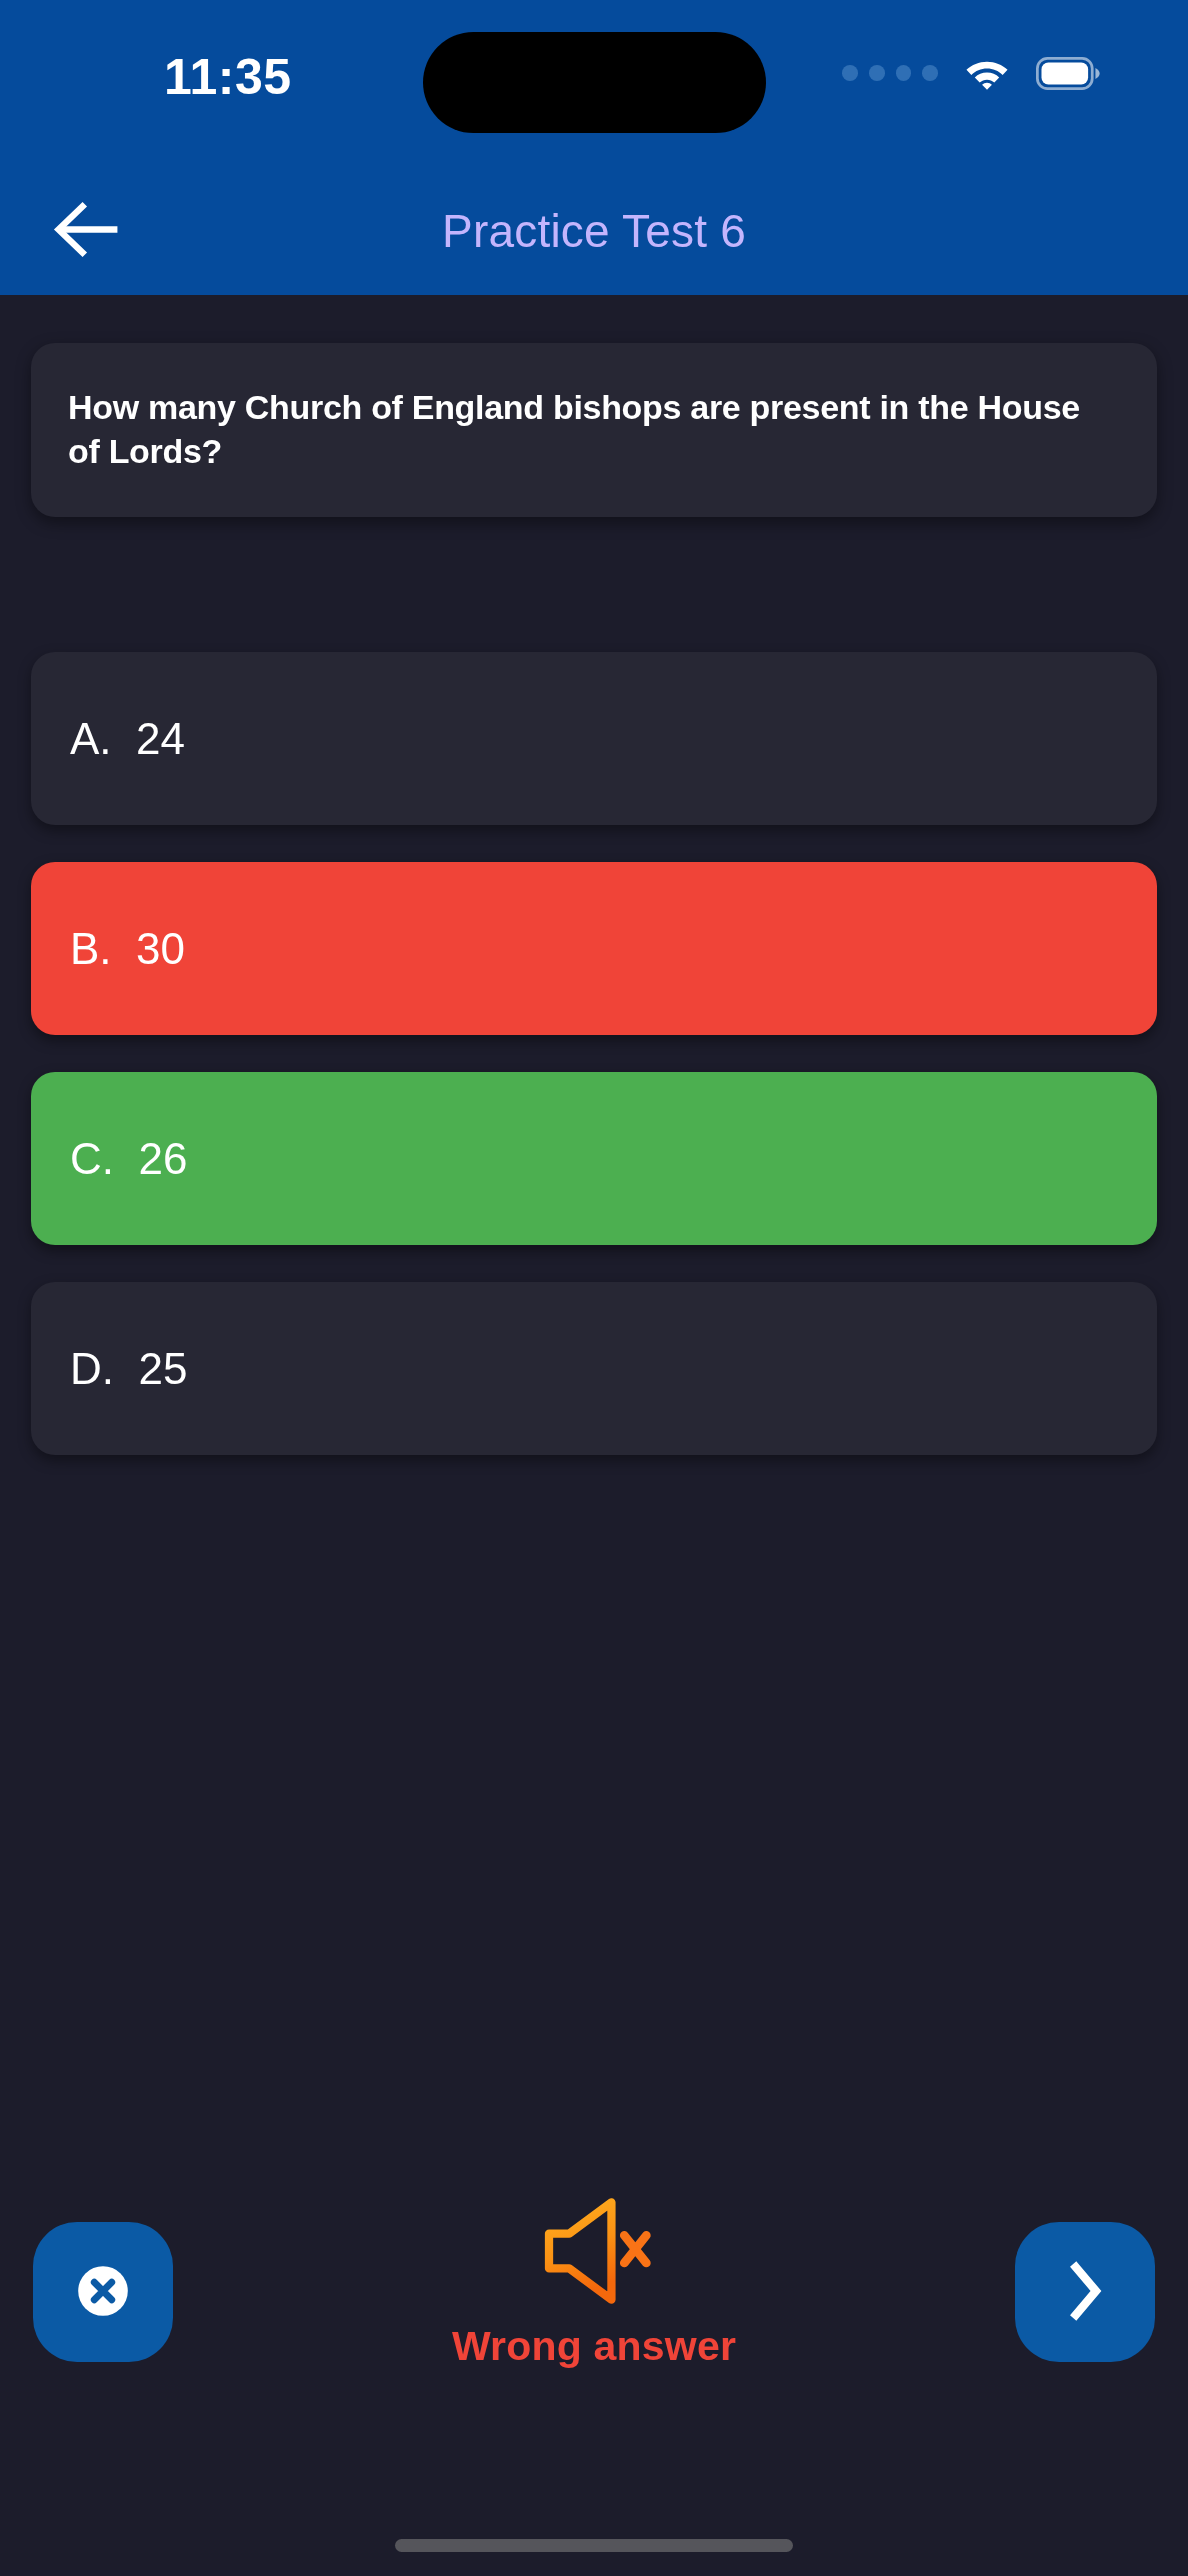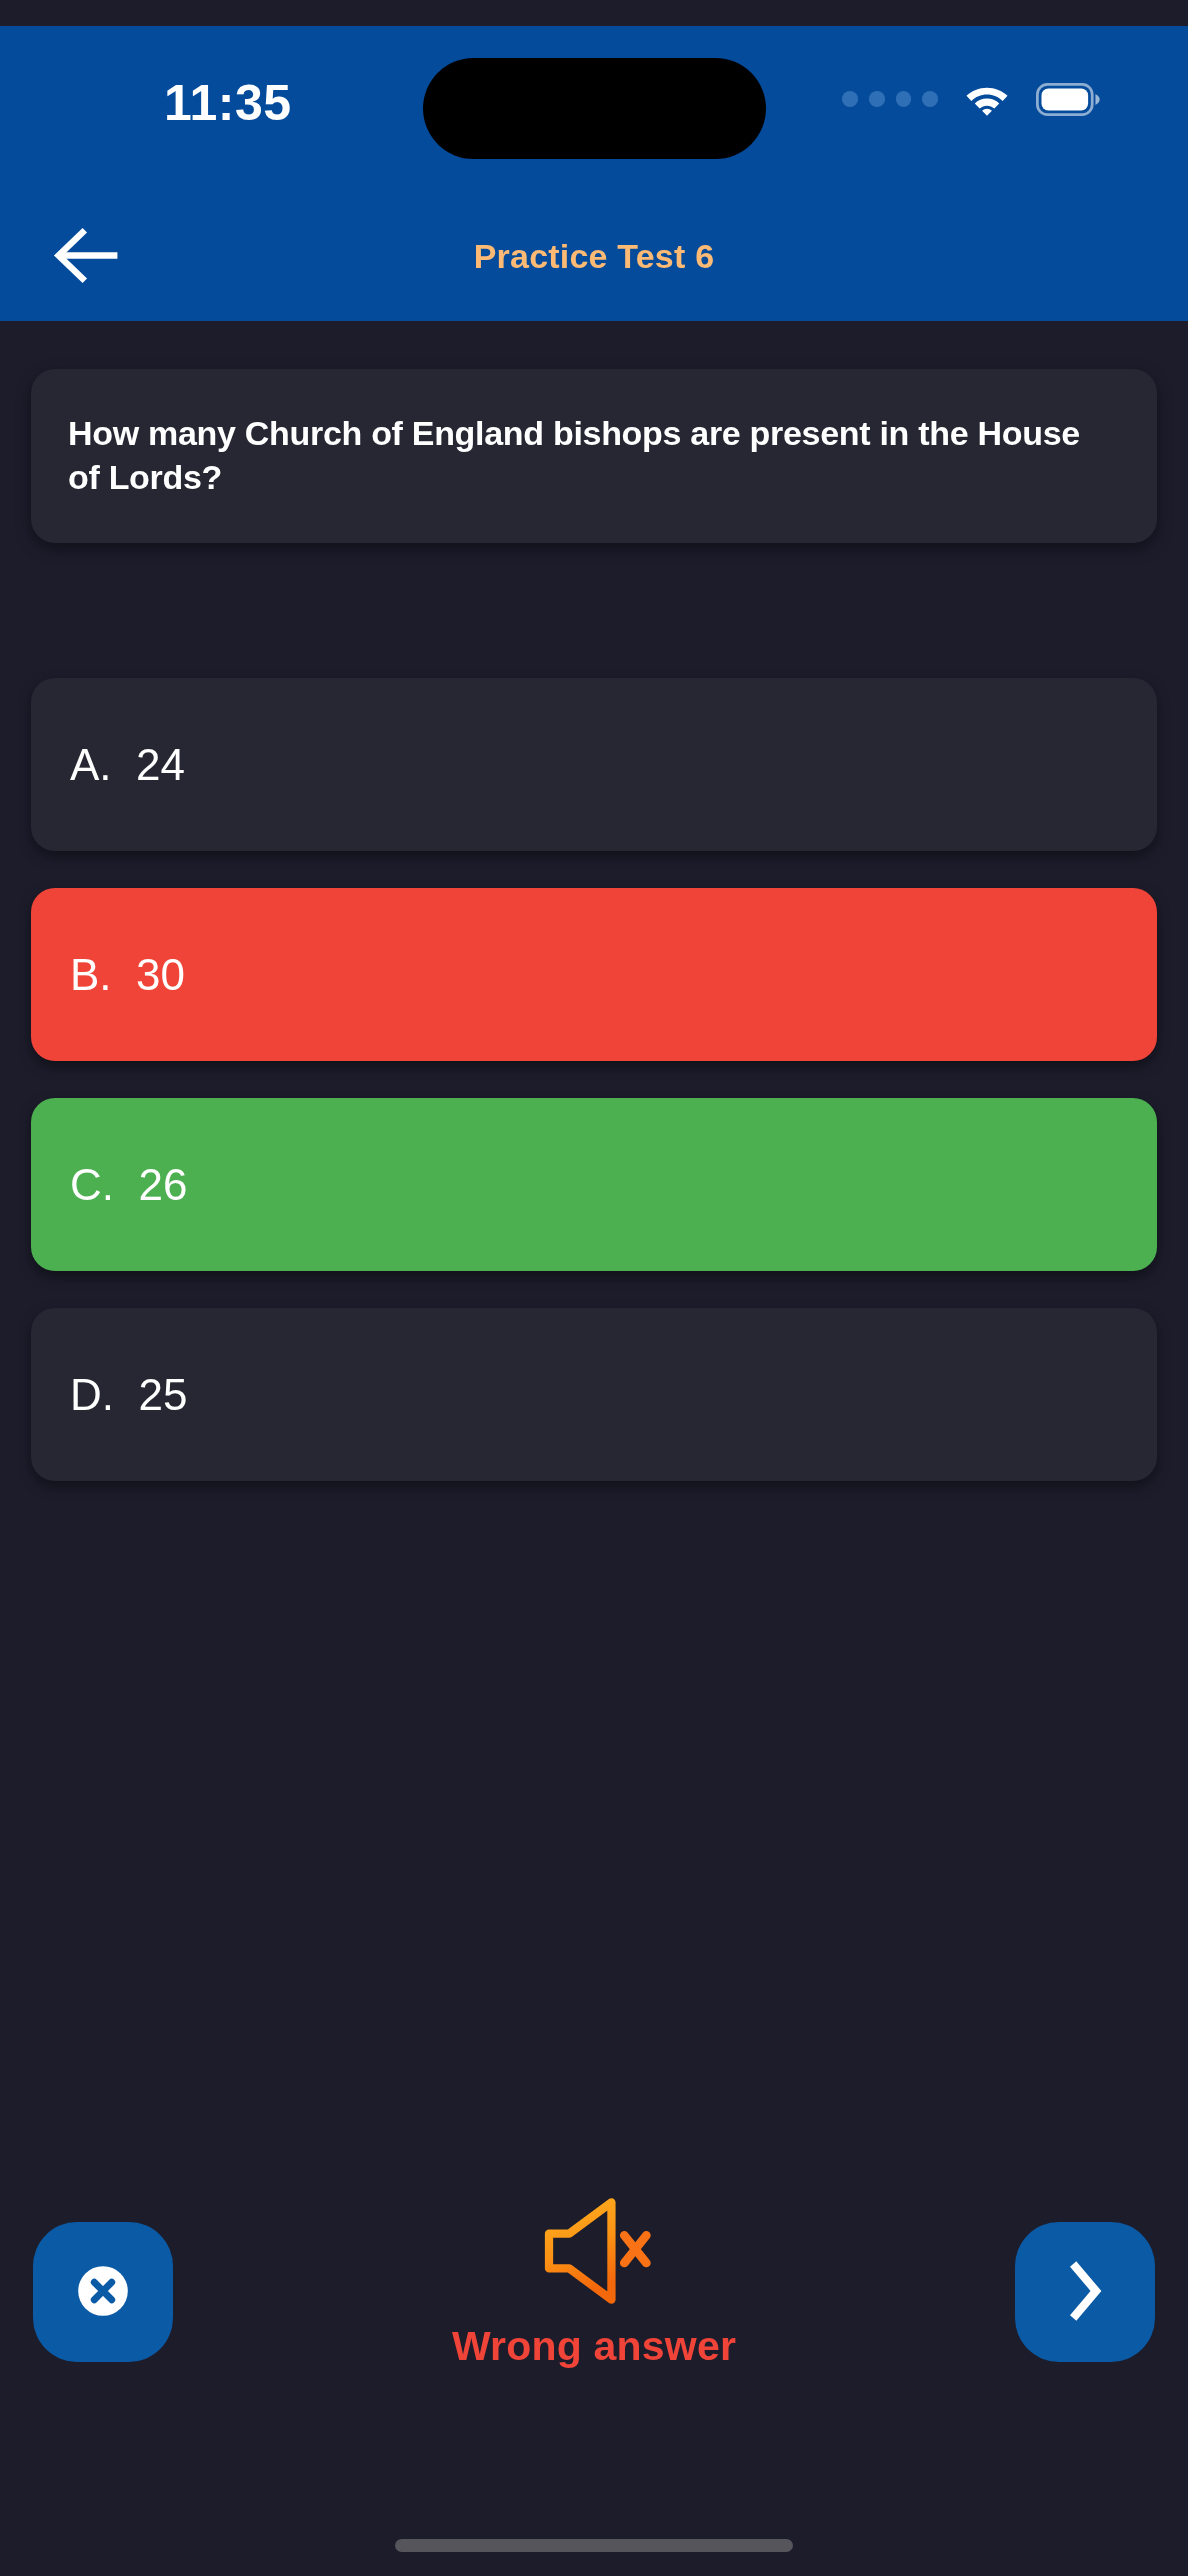--- a/index.html
+++ b/index.html
@@ -17,21 +17,20 @@
     background:#1c1c2b;
     display:flex; flex-direction:column;
   }
 
   
   .statusbar {
     position:relative;
     height:166px;
     background:#054b9c;
     flex:0 0 auto;
-    margin-top:26px;
   }
   .status-time {
     position:absolute; left:164px; top:48px;
     font-size:50px; font-weight:700; color:#ffffff;
     letter-spacing:0.5px;
   }
   .dynamic-island {
     position:absolute; left:423px; top:32px;
     width:343px; height:101px;
     background:#000000; border-radius:52px;
@@ -57,21 +56,21 @@
     display:flex; align-items:center; justify-content:center;
   }
   .back-btn {
     position:absolute; left:44px; top:50%;
     transform:translateY(-50%);
     width:88px; height:88px;
     display:flex; align-items:center; justify-content:center;
     cursor:pointer;
   }
   .nav-title {
-    font-size:34px; font-weight:700; color:#fdba74;
+    font-size:46px; font-weight:400; color:#c4b5fd;
     letter-spacing:0.2px;
   }
 
   
   .content {
     flex:1 1 auto;
     position:relative;
     padding:0 31px;
   }
 

